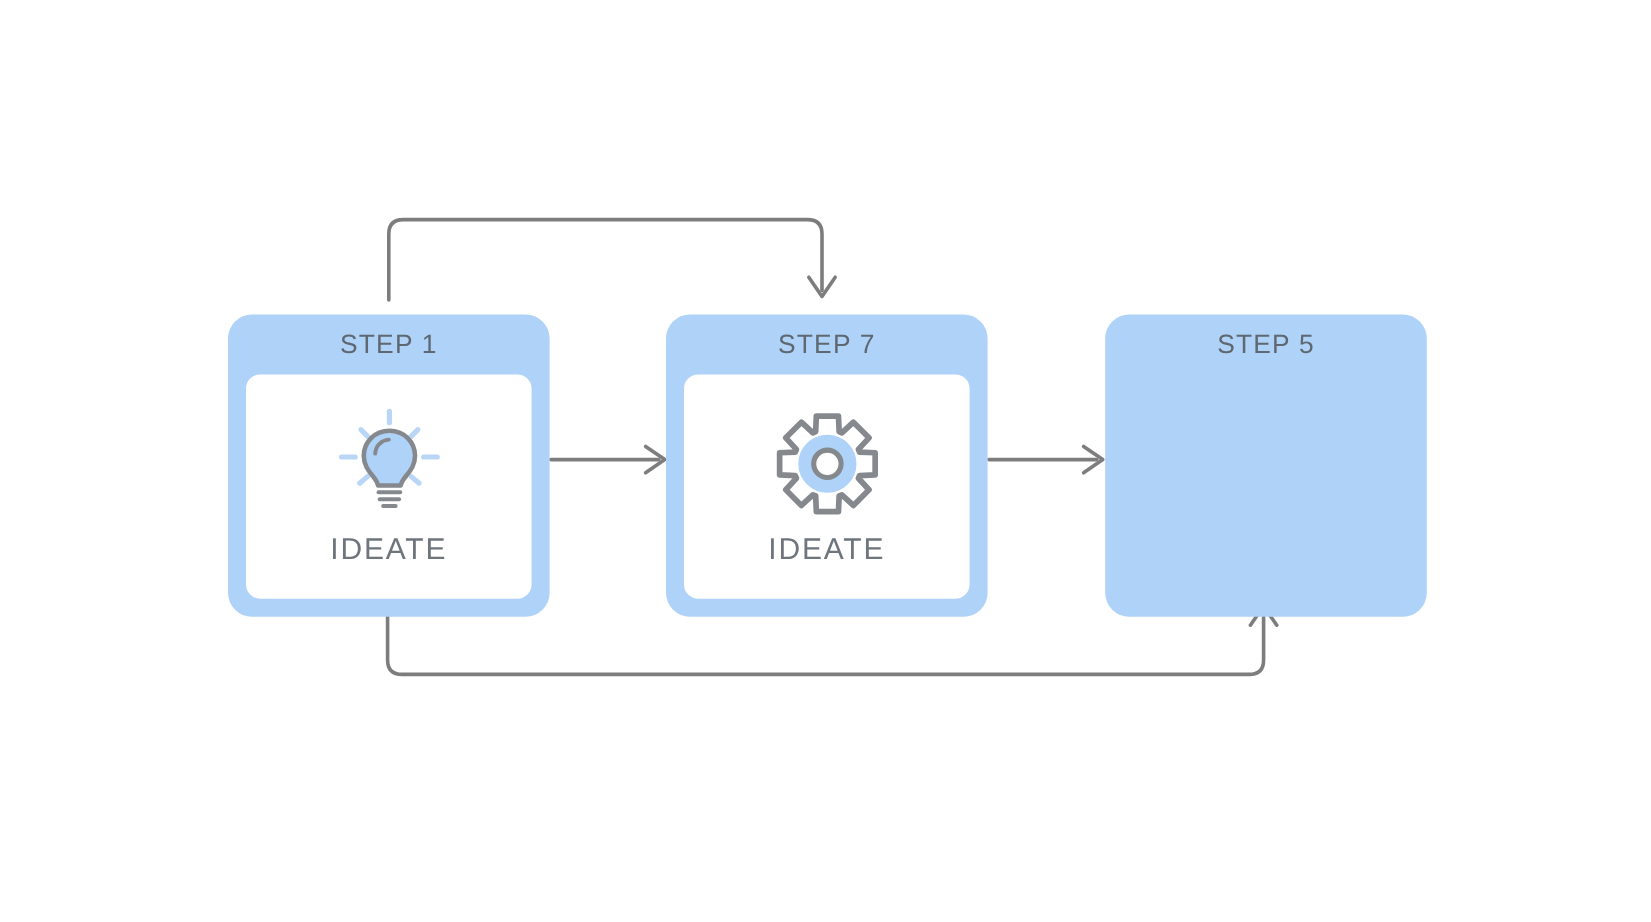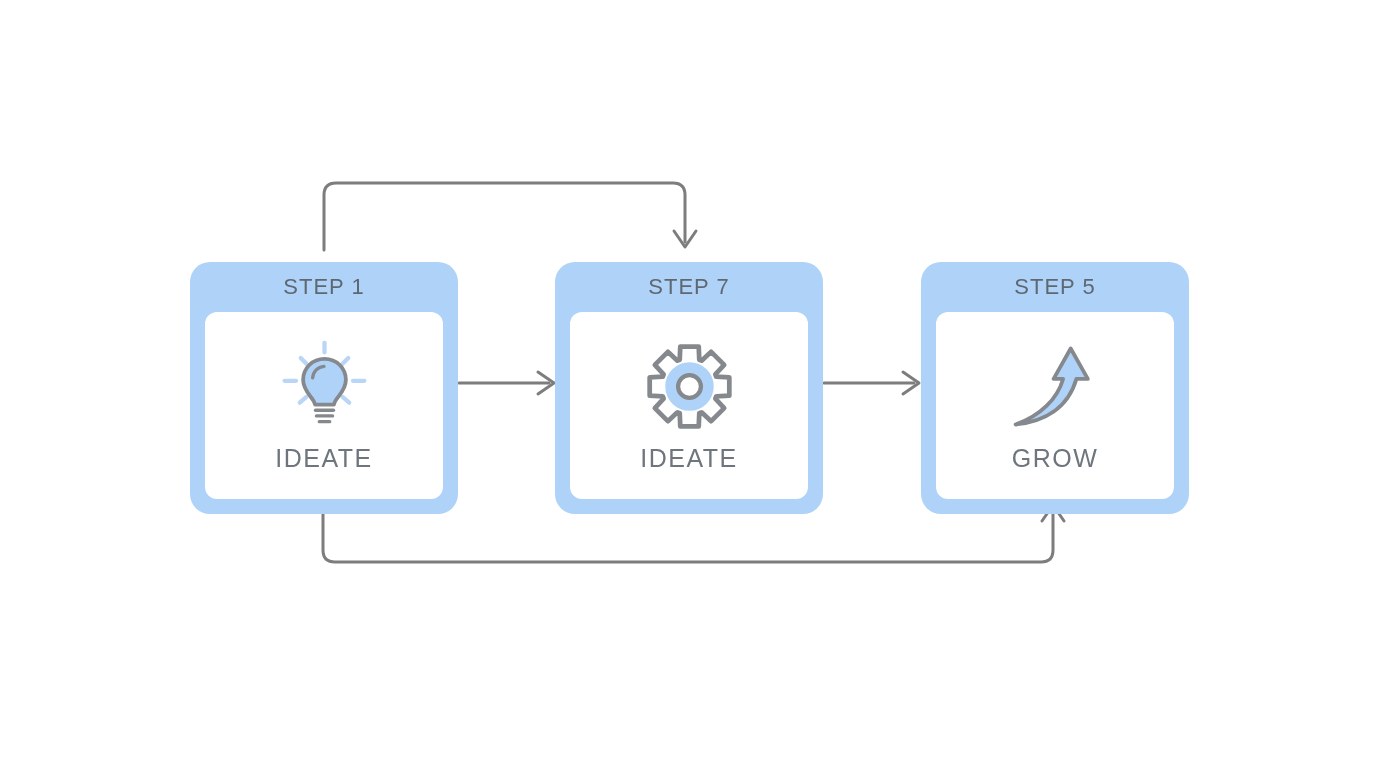--- a/index.html
+++ b/index.html
@@ -132,23 +132,15 @@
           <circle cx="50" cy="50" r="19" fill="none" stroke="var(--accent-fill)" stroke-width="13"></circle>
           <circle cx="50" cy="50" r="12" fill="#ffffff" stroke="var(--icon-stroke)" stroke-width="4.5"></circle>
         </svg>
       </div>
       <div class="step-label">IDEATE</div>
     </div>
   </div>
 
   <div class="step-card pos-3">
     <div class="step-header">STEP 5</div>
-    <div class="step-body">
-      <div class="icon-box">
-        <svg viewBox="0 0 100 100">
-          <path d="M8 90 C38 87 63 73 72 42 L84 42 L66 10 L48 42 L58 42 C52 63 34 81 8 90 Z" fill="var(--accent-fill)" stroke="var(--icon-stroke)" stroke-width="4" stroke-linejoin="round"></path>
-        </svg>
-      </div>
-      <div class="step-label">GROW</div>
-    </div>
   </div>
 
 </div>
 
 </body></html>

